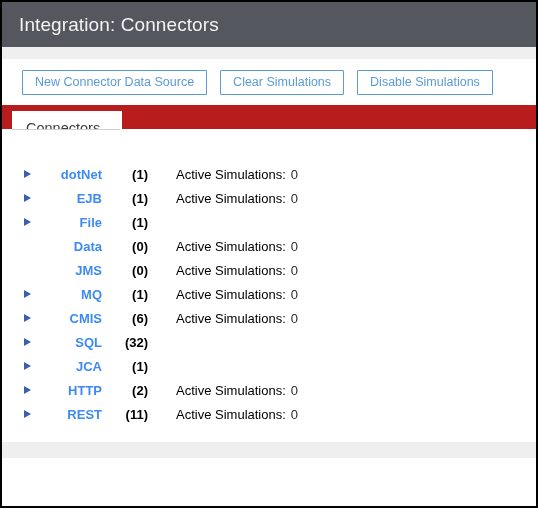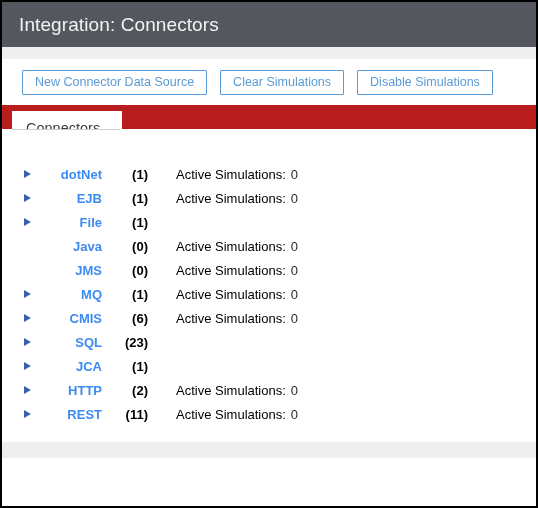--- a/index.html
+++ b/index.html
@@ -228,21 +228,21 @@
             <div class="arrow"></div>
           </div>
           <div class="cell-name"><a class="conn-name">File</a></div>
           <div class="cell-count">(1)</div>
           <div class="cell-sim empty"><span class="sim-label"></span><span class="sim-value"></span></div>
         </div>
         <div class="conn-row">
           <div class="cell-arrow">
             <div class="arrow hidden"></div>
           </div>
-          <div class="cell-name"><a class="conn-name">Java</a></div>
+          <div class="cell-name"><a class="conn-name">Data</a></div>
           <div class="cell-count">(0)</div>
           <div class="cell-sim"><span class="sim-label">Active Simulations:</span><span class="sim-value">0</span></div>
         </div>
         <div class="conn-row">
           <div class="cell-arrow">
             <div class="arrow hidden"></div>
           </div>
           <div class="cell-name"><a class="conn-name">JMS</a></div>
           <div class="cell-count">(0)</div>
           <div class="cell-sim"><span class="sim-label">Active Simulations:</span><span class="sim-value">0</span></div>
@@ -261,21 +261,21 @@
           </div>
           <div class="cell-name"><a class="conn-name">CMIS</a></div>
           <div class="cell-count">(6)</div>
           <div class="cell-sim"><span class="sim-label">Active Simulations:</span><span class="sim-value">0</span></div>
         </div>
         <div class="conn-row">
           <div class="cell-arrow">
             <div class="arrow"></div>
           </div>
           <div class="cell-name"><a class="conn-name">SQL</a></div>
-          <div class="cell-count">(23)</div>
+          <div class="cell-count">(32)</div>
           <div class="cell-sim empty"><span class="sim-label"></span><span class="sim-value"></span></div>
         </div>
         <div class="conn-row">
           <div class="cell-arrow">
             <div class="arrow"></div>
           </div>
           <div class="cell-name"><a class="conn-name">JCA</a></div>
           <div class="cell-count">(1)</div>
           <div class="cell-sim empty"><span class="sim-label"></span><span class="sim-value"></span></div>
         </div>

